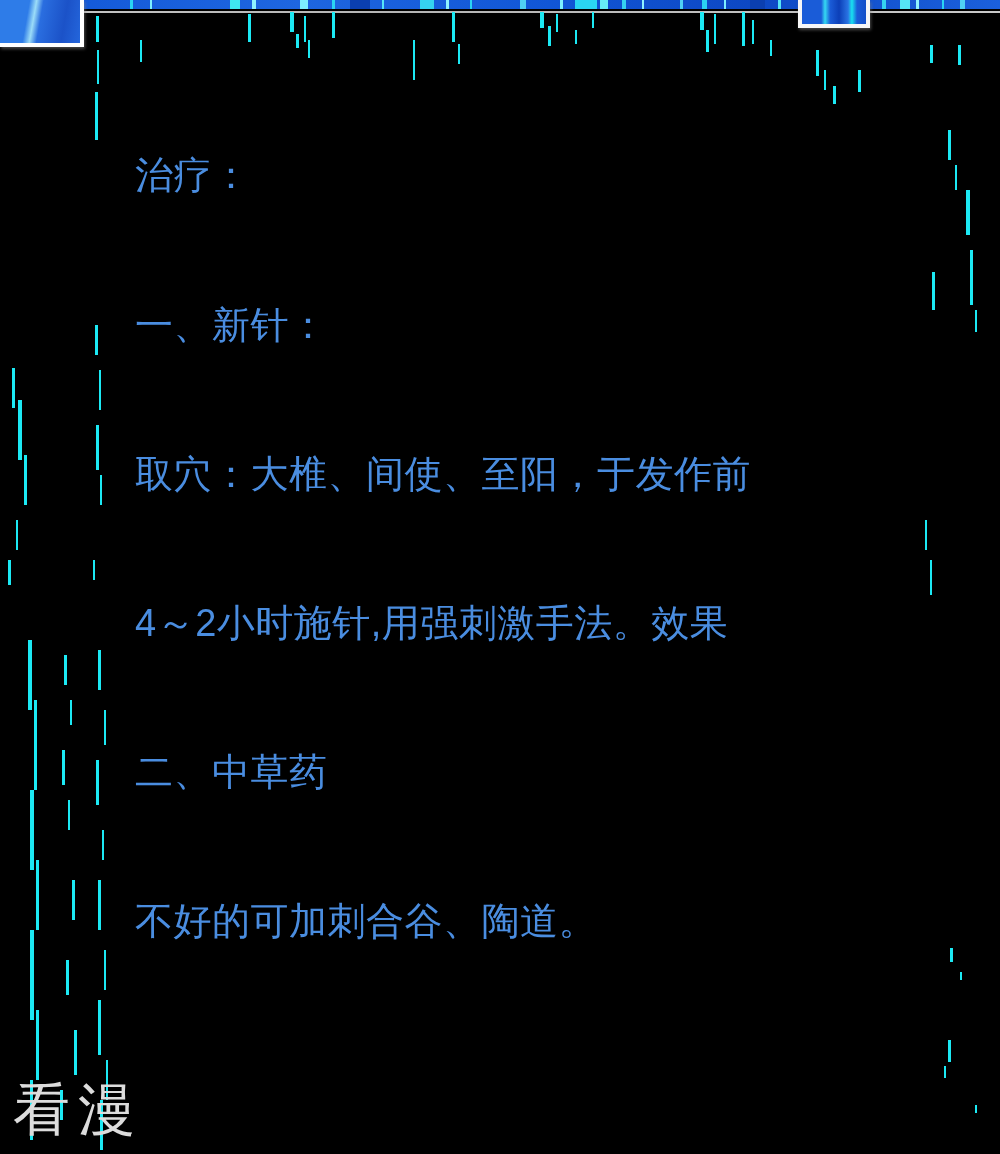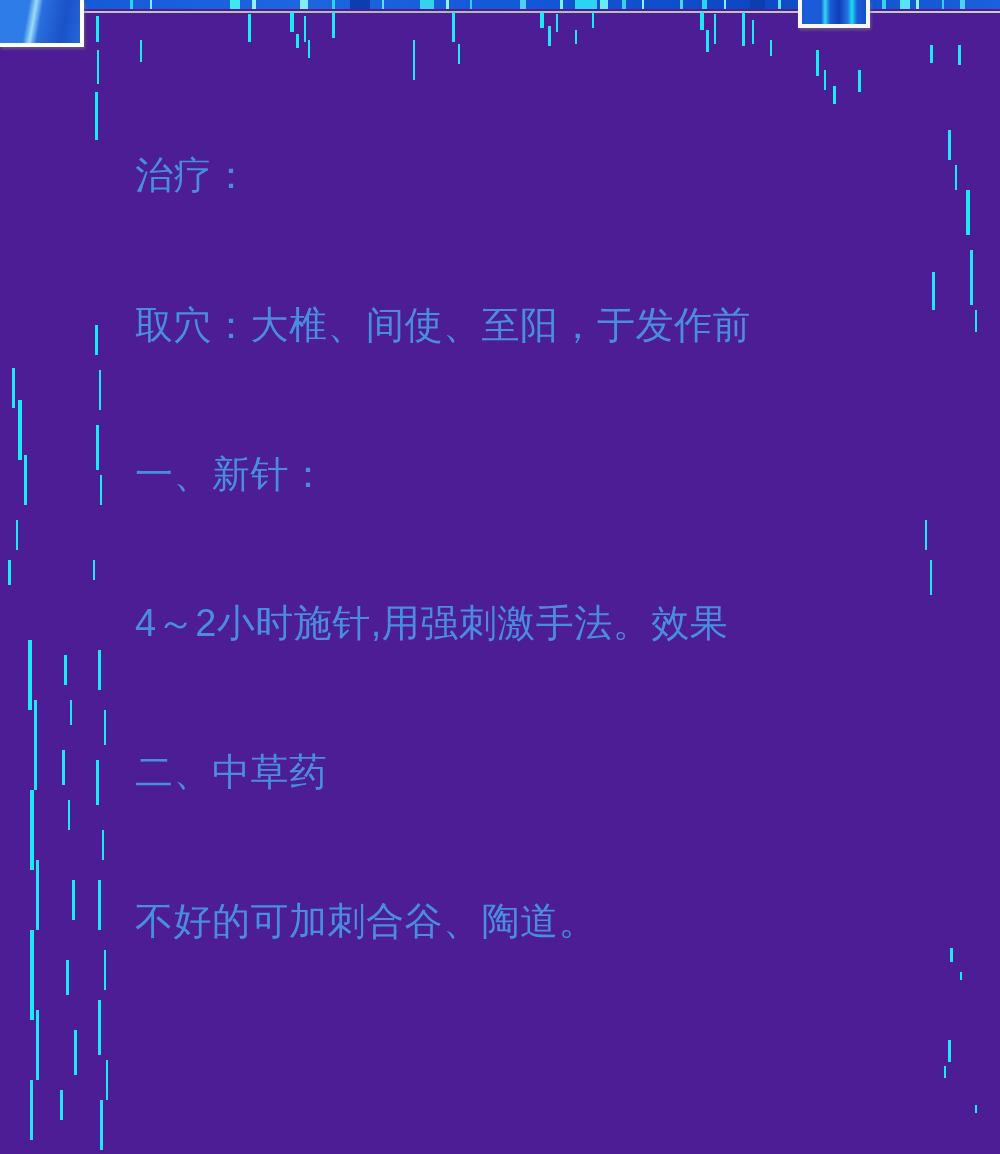--- a/index.html
+++ b/index.html
@@ -1,21 +1,21 @@
 <!DOCTYPE html>
 <html><head>
 <meta charset="utf-8">
 <style>
   * { margin: 0; padding: 0; box-sizing: border-box; }
   html, body { background: #ffffff; }
   .page {
     position: relative;
     width: 1000px;
     height: 1154px;
-    background: #4c1d95;
+    background: #000000;
     overflow: hidden;
     font-family: "Liberation Sans", sans-serif;
   }
   
   .topbar {
     position: absolute; left: 0; top: 0;
     width: 1000px; height: 9px;
     background: linear-gradient(90deg,#1156d6 0%,#1e66e0 30%,#1156d6 55%,#0d48c4 75%,#1b60dc 100%);
   }
   .topbar svg { display: block; }
@@ -196,36 +196,37 @@
         <rect x="944" y="1066" width="2" height="12"></rect>
         <rect x="975" y="1105" width="2" height="8"></rect>
     </g>
   </svg>
 
   <div class="box-tl"></div>
   <div class="box-tr"></div>
 
   <div class="text-block">
     <div class="text-line">治疗：</div>
+    <div class="text-line">一、新针：</div>
     <div class="text-line">取穴：大椎、间使、至阳，于发作前</div>
-    <div class="text-line">一、新针：</div>
     <div class="text-line">4～2小时施针,用强刺激手法。效果</div>
     <div class="text-line">二、中草药</div>
     <div class="text-line">不好的可加刺合谷、陶道。</div>
     
     
     
     
     
     
     
     
     
     
     
     
     
     
     
   </div>
 
+  <div class="watermark">看漫</div>
 
 </div>
 
 </body></html>

